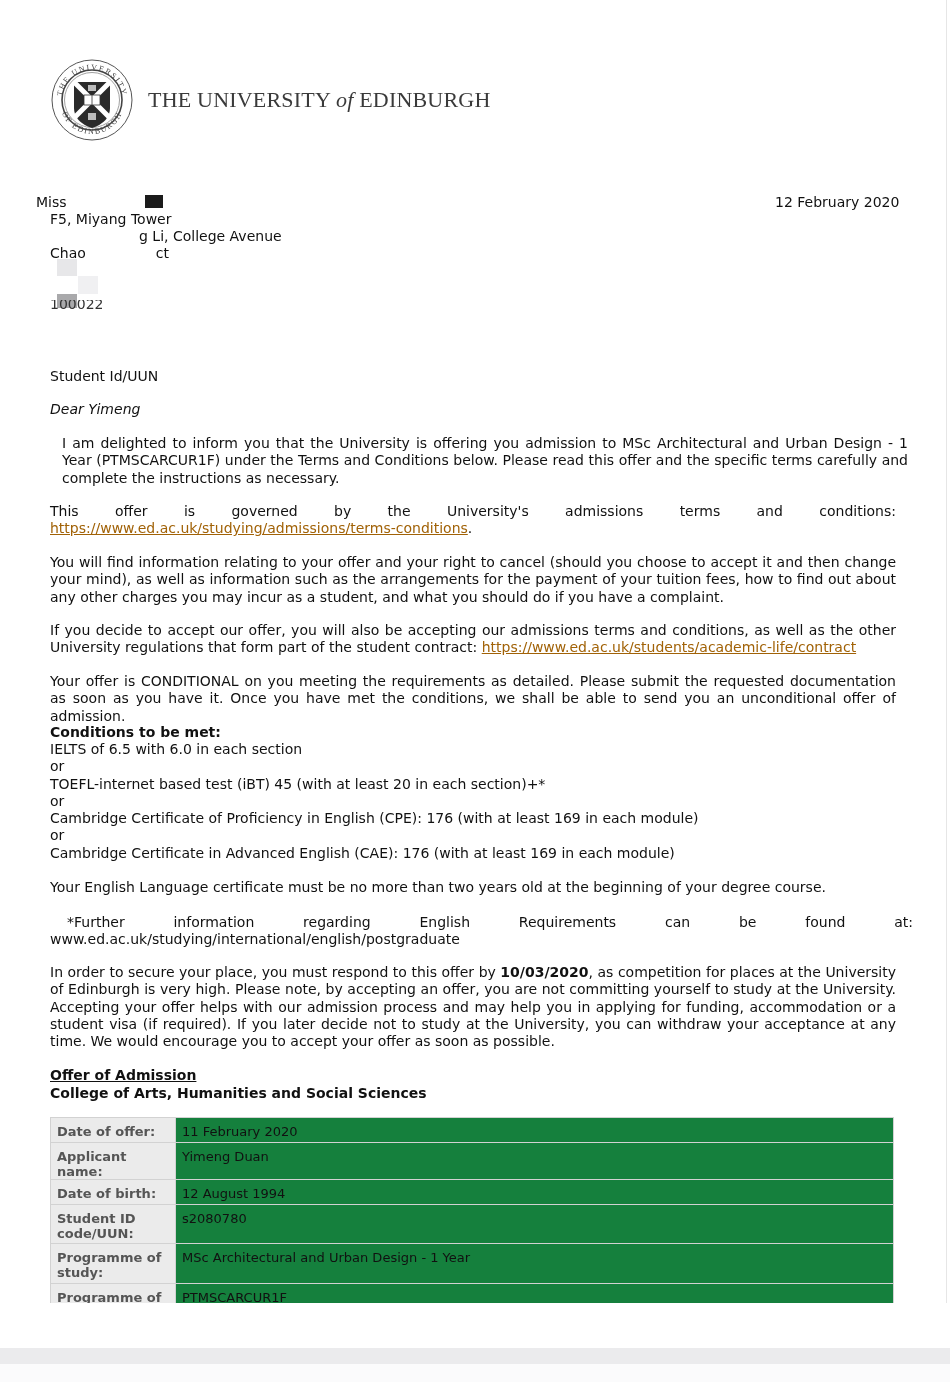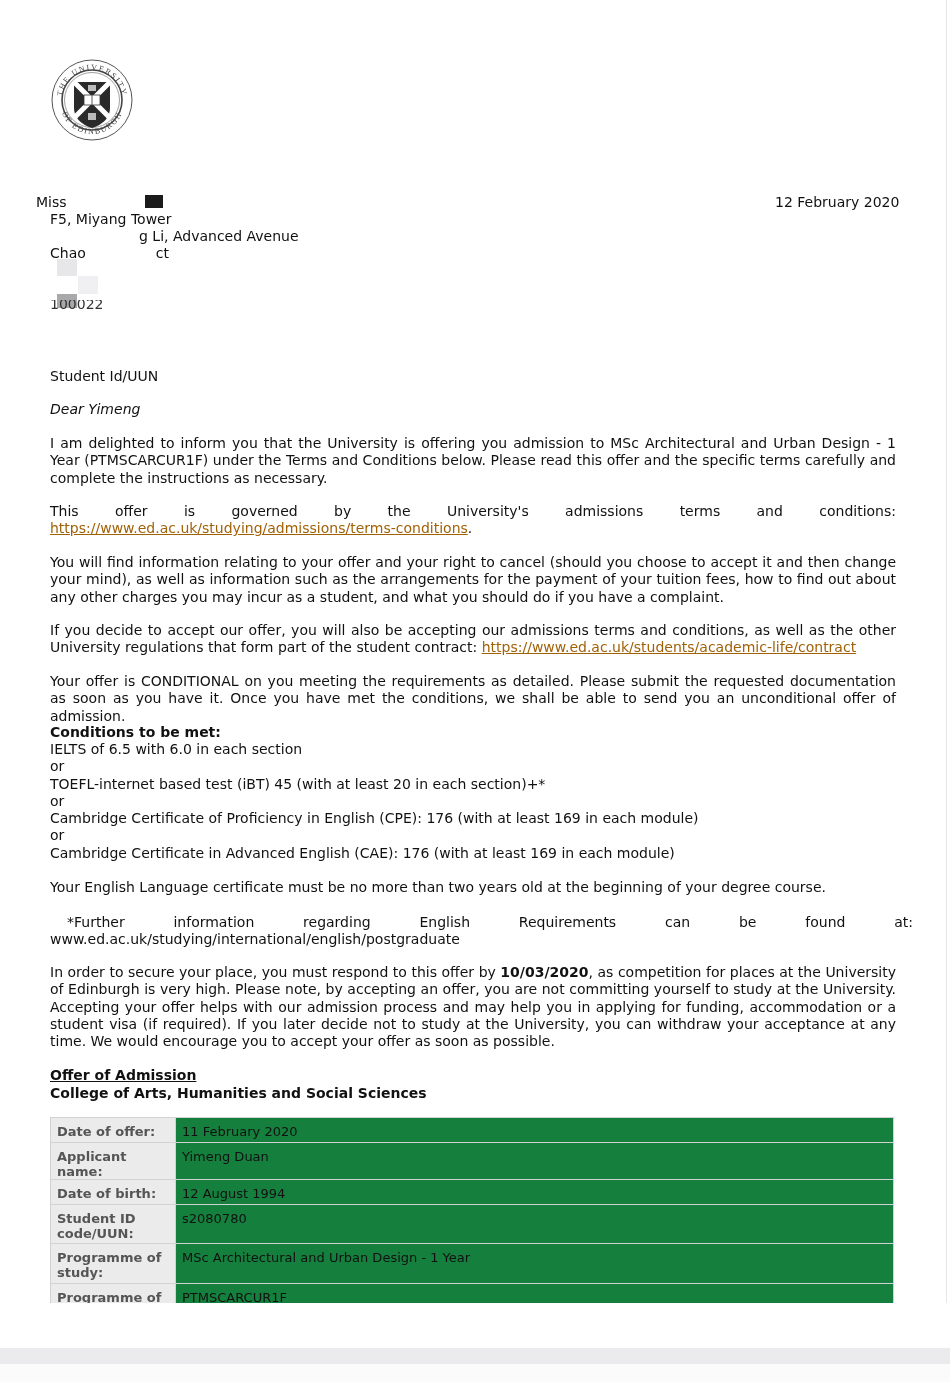--- a/index.html
+++ b/index.html
@@ -54,41 +54,44 @@
       <text font-size="8" fill="#444" font-family="Liberation Serif, serif" letter-spacing="1.5">
         <textPath href="#ringBot" startOffset="50%" text-anchor="middle">OF EDINBURGH</textPath>
       </text>
       <path d="M 24 24 L 60 24 L 60 50 Q 60 64 42 70 Q 24 64 24 50 Z" fill="#2a2a2a"></path>
       <path d="M 24 24 L 60 60 M 60 24 L 24 60" stroke="#fff" stroke-width="5"></path>
       <rect x="34" y="37" width="16" height="10" fill="#fff" stroke="#333" stroke-width="0.8"></rect>
       <line x1="42" y1="37" x2="42" y2="47" stroke="#333" stroke-width="0.8"></line>
       <rect x="38" y="27" width="8" height="6" fill="#bbb"></rect>
       <rect x="38" y="55" width="8" height="7" fill="#bbb"></rect>
     </svg>
+    <div class="wordmark">
+      <span>THE UNIVERSITY </span><span class="of">of</span><span> EDINBURGH</span>
+    </div>
   </div>
 
   <div class="txt" style="left:36px; top:194px;">
     <span>Miss</span><span style="display:inline-block;width:78px;"></span><span class="redact-black"></span>
   </div>
   <div class="txt" style="left:50px; top:211px;">F5, Miyang Tower</div>
-  <div class="txt" style="left:139px; top:228px;">g Li, Advanced Avenue</div>
+  <div class="txt" style="left:139px; top:228px;">g Li, College Avenue</div>
   <div class="txt" style="left:50px; top:245px;">
     <span>Chao</span><span style="display:inline-block;width:70px;"></span><span>ct</span>
   </div>
   <div class="blur-block" style="left:57px; top:259px; width:20px; height:17px;"></div>
   <div class="blur-block" style="left:78px; top:276px; width:20px; height:18px; background:#f0f0f2;"></div>
   <div class="blur-block" style="left:57px; top:294px; width:20px; height:14px; background:#a9a9ab;"></div>
   <div class="txt" style="left:50px; top:300px; height:9px; overflow:hidden; line-height:9px; color:#333;">100022</div>
 
   <div class="txt" style="left:775px; top:194px;">12 February 2020</div>
 
   <div class="txt" style="left:50px; top:368px;">Student Id/UUN</div>
   <div class="txt" style="left:50px; top:401px;font-style:italic;">Dear Yimeng</div>
 
-  <div class="para" style="top:435px;">I am delighted to inform you that the University is offering you admission to MSc Architectural and Urban Design - 1 Year (PTMSCARCUR1F) under the Terms and Conditions below. Please read this offer and the specific terms carefully and complete the instructions as necessary.</div>
+  <div class="para" style="top:435px;margin-left:12px;">I am delighted to inform you that the University is offering you admission to MSc Architectural and Urban Design - 1 Year (PTMSCARCUR1F) under the Terms and Conditions below. Please read this offer and the specific terms carefully and complete the instructions as necessary.</div>
 
   <div class="para" style="top:503px; text-align-last: justify;">
     <span>This offer is governed by the University's admissions terms and conditions:</span>
   </div>
   <div class="txt" style="left:50px; top:520px;">
     <a class="link" href="#">https://www.ed.ac.uk/studying/admissions/terms-conditions</a><span>.</span>
   </div>
 
   <div class="para" style="top:554px;">You will find information relating to your offer and your right to cancel (should you choose to accept it and then change your mind), as well as information such as the arrangements for the payment of your tuition fees, how to find out about any other charges you may incur as a student, and what you should do if you have a complaint.</div>
 

